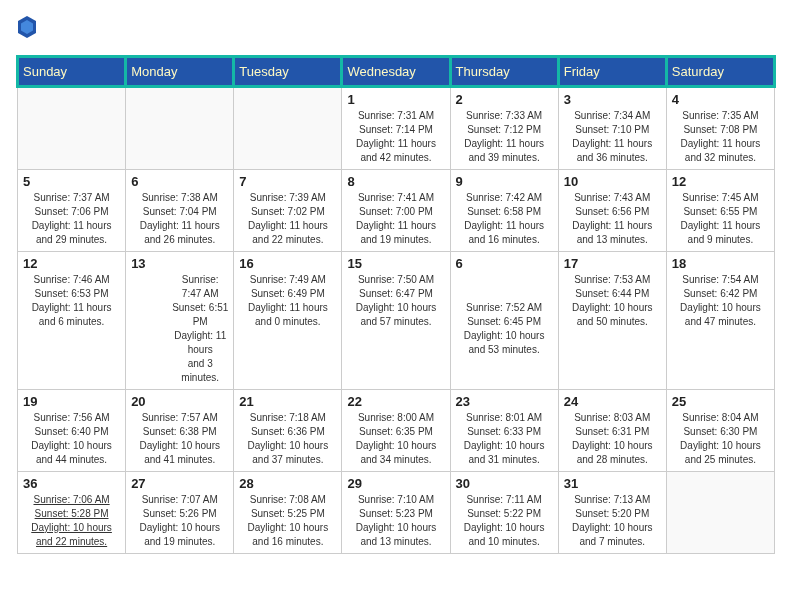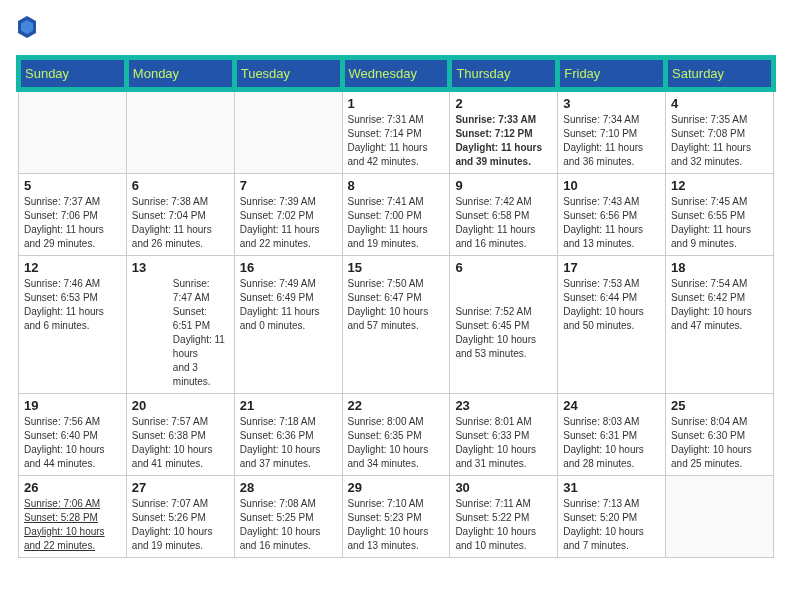--- a/index.html
+++ b/index.html
@@ -45,25 +45,25 @@
       font-size: 14px;
       color: #444;
     }
     .calendar {
       width: 100%;
       border-collapse: collapse;
       border: 1px solid #ccc;
     }
     .calendar th {
       background: #2255aa;
-      color: #bef264;
+      color: #fef9c3;
       font-size: 13px;
       padding: 6px 4px;
       text-align: left;
-      border: 5px solid #14b8a6;
+      border: 3px solid #14b8a6;
       font-weight: normal;
     }
     .calendar td {
       border: 1px solid #ccc;
       vertical-align: top;
       padding: 4px 5px;
       font-size: 10.5px;
       color: #222;
       width: calc(100% / 7);
       min-height: 80px;
@@ -75,20 +75,21 @@
     .day-number {
       font-size: 13px;
       font-weight: bold;
       margin-bottom: 2px;
       display: block;
     }
     .day-info {
       font-size: 10px;
       line-height: 1.4;
       color: #333;
+      text-align: center;
     }
   </style>
 </head>
 <body>
 
 <div class="header">
   <div class="logo">
     <div class="logo-text">
       <span>
         <span></span><svg class="logo-icon" viewBox="0 0 18 22" xmlns="http://www.w3.org/2000/svg">
@@ -124,21 +125,21 @@
         <td class="empty"></td>
         <td>
           <span class="day-number">1</span>
           <div class="day-info" style="white-space: pre-line;">Sunrise: 7:31 AM
 Sunset: 7:14 PM
 Daylight: 11 hours
 and 42 minutes.</div>
         </td>
         <td>
           <span class="day-number">2</span>
-          <div class="day-info" style="white-space: pre-line; font-weight: bold;">Sunrise: 7:33 AM
+          <div class="day-info" style="white-space: pre-line;">Sunrise: 7:33 AM
 Sunset: 7:12 PM
 Daylight: 11 hours
 and 39 minutes.</div>
         </td>
         <td>
           <span class="day-number">3</span>
           <div class="day-info" style="white-space: pre-line;">Sunrise: 7:34 AM
 Sunset: 7:10 PM
 Daylight: 11 hours
 and 36 minutes.</div>
@@ -299,21 +300,21 @@
         <td>
           <span class="day-number">25</span>
           <div class="day-info" style="white-space: pre-line;">Sunrise: 8:04 AM
 Sunset: 6:30 PM
 Daylight: 10 hours
 and 25 minutes.</div>
         </td>
       </tr>
       <tr>
         <td>
-          <span class="day-number">26</span>
+          <span class="day-number">36</span>
           <div class="day-info" style="white-space: pre-line; text-decoration: underline;">Sunrise: 7:06 AM
 Sunset: 5:28 PM
 Daylight: 10 hours
 and 22 minutes.</div>
         </td>
         <td>
           <span class="day-number">27</span>
           <div class="day-info" style="white-space: pre-line;">Sunrise: 7:07 AM
 Sunset: 5:26 PM
 Daylight: 10 hours

